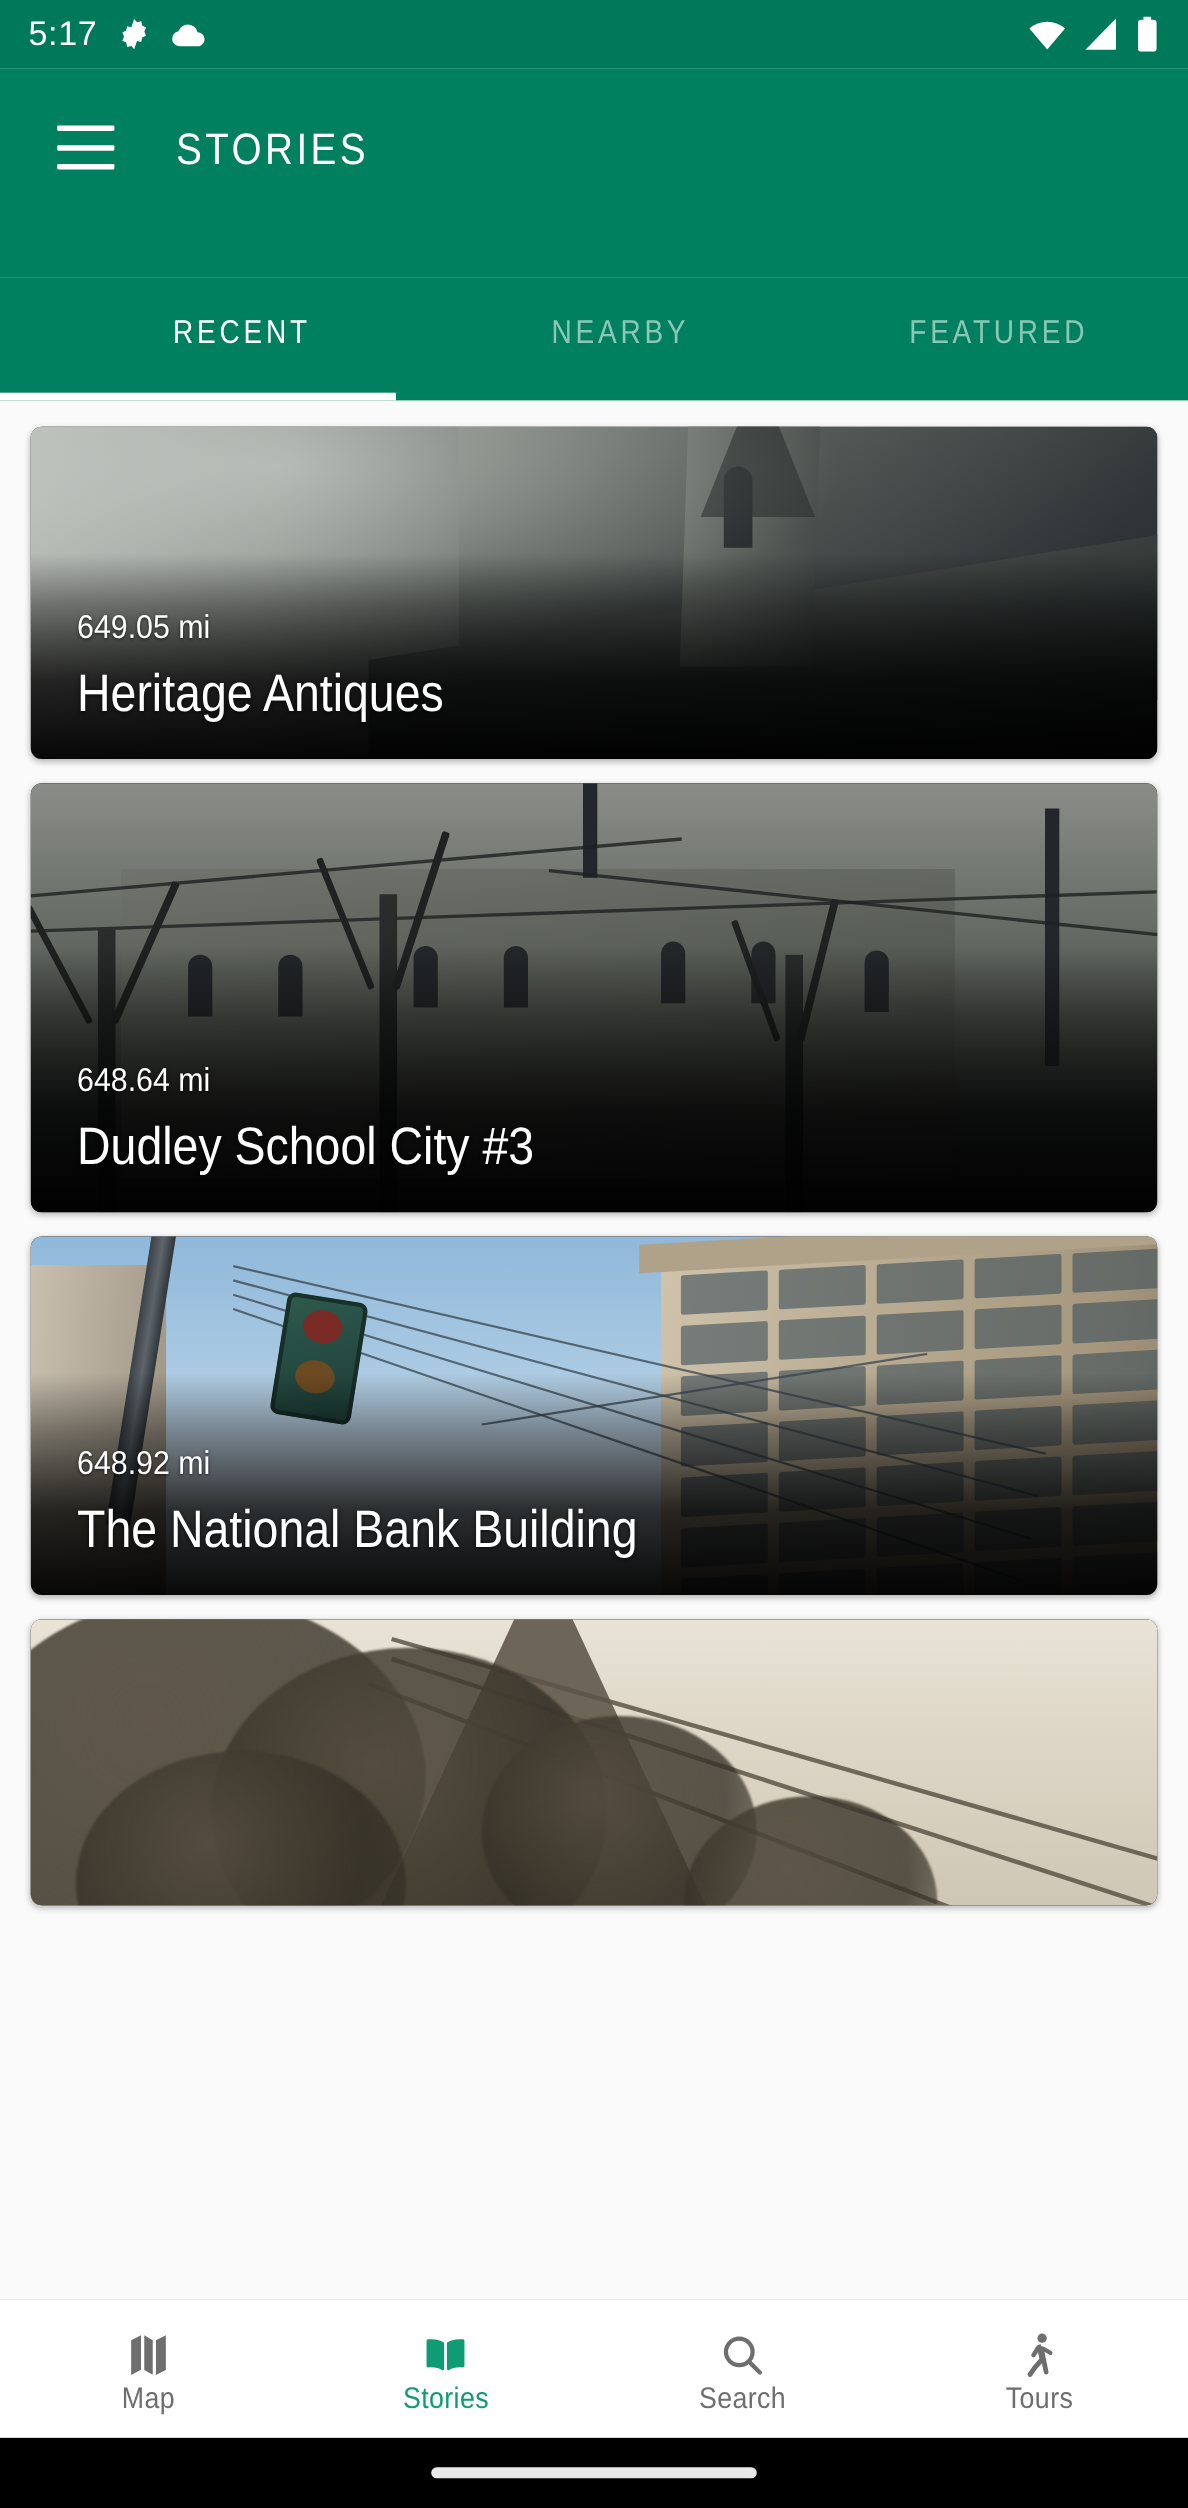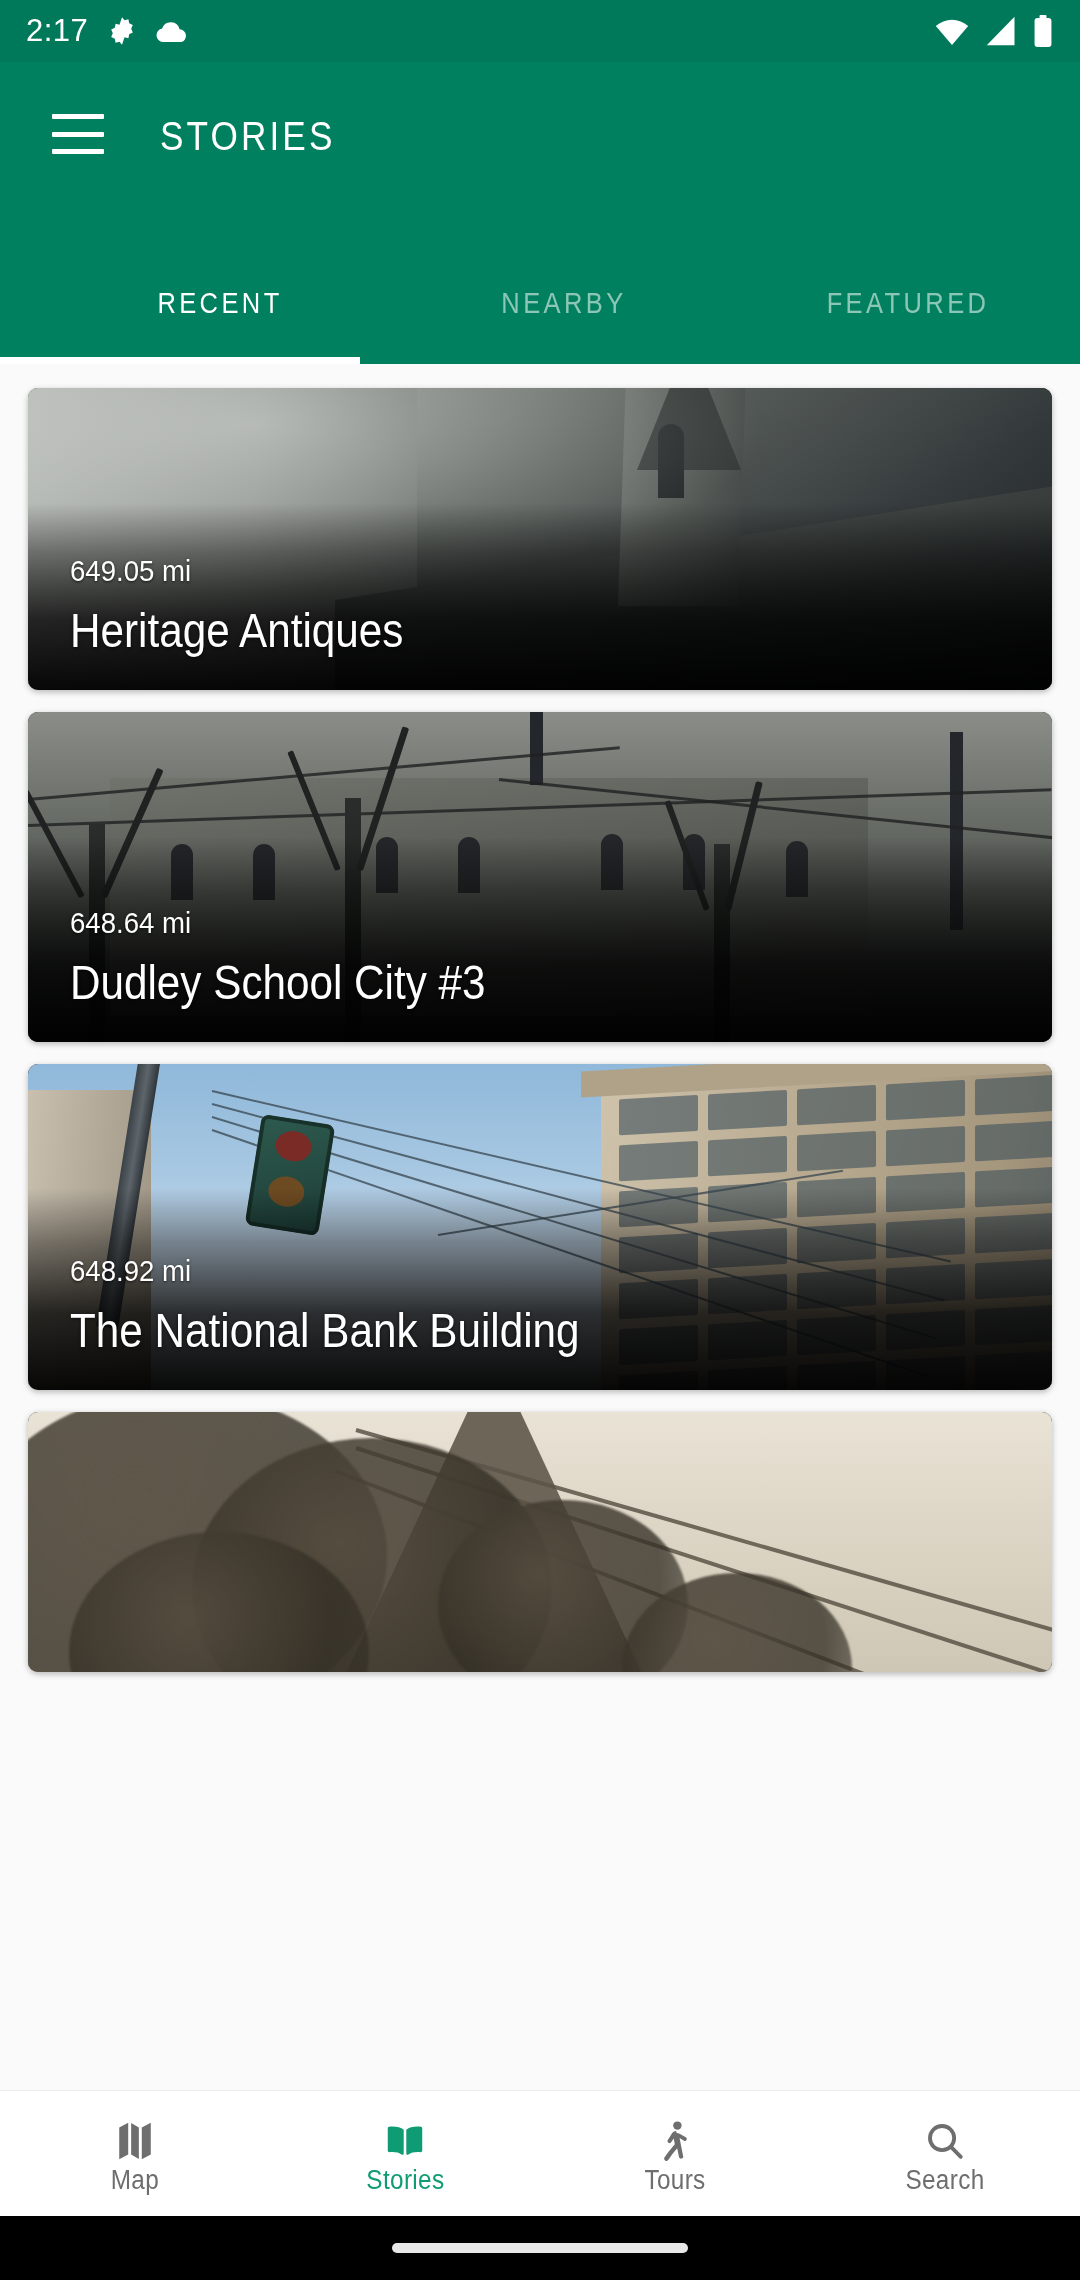--- a/index.html
+++ b/index.html
@@ -60,21 +60,21 @@
     flex:1 1 auto; background:#fafafa; position:relative;
     padding:24px 28px 0 28px; overflow:hidden;
   }
   .card {
     position:relative; width:1024px; height:auto; border-radius:10px;
     overflow:hidden; margin-bottom:22px;
     box-shadow:0 2px 6px rgba(0,0,0,0.28);
     background:#111; cursor:pointer;
   }
   .card-h1 { height:302px; }
-  .card-h2 { height:330px; }
+  .card-h2 { height:390px; }
   .card-h3 { height:326px; }
   .card-h4 { height:260px; }
 
   .card-photo { position:absolute; inset:0; }
   .card-scrim {
     position:absolute; left:0; right:0; bottom:0; height:62%;
     background:linear-gradient(to bottom, rgba(0,0,0,0) 0%, rgba(0,0,0,0.38) 26%, rgba(0,0,0,0.80) 62%, rgba(0,0,0,0.96) 100%);
   }
   .card-text { position:absolute; left:42px; bottom:34px; right:40px; }
   .card-dist {
@@ -223,21 +223,21 @@
   }
   .gesture-pill { width:296px; height:10px; border-radius:5px; background:#e8e8e8; }
 </style>
 </head>
 <body>
 
 <div class="screen">
 
   <div class="status-bar">
     <div class="sb-left">
-      <span class="sb-clock">2:17</span>
+      <span class="sb-clock">5:17</span>
       <span class="ic">
         <svg width="32" height="32" viewBox="0 0 24 24" fill="#ffffff">
           <path d="M12 8.2a3.8 3.8 0 100 7.6 3.8 3.8 0 000-7.6zm0 5.8a2 2 0 110-4 2 2 0 010 4z"></path>
           <path d="M12 1.6l1.9 2.3 2.9-.7.6 3 2.7 1.3-1.2 2.8 1.2 2.8-2.7 1.3-.6 3-2.9-.7L12 22.4l-1.9-2.3-2.9.7-.6-3-2.7-1.3 1.2-2.8-1.2-2.8 2.7-1.3.6-3 2.9.7L12 1.6z"></path>
         </svg>
       </span>
       <span class="ic">
         <svg width="32" height="26" viewBox="0 0 26 20" fill="#ffffff">
           <path d="M20.5 19H5.6A5.6 5.6 0 015 7.9 7.4 7.4 0 0119.2 8.6 5.3 5.3 0 0120.5 19z"></path>
         </svg>
@@ -428,37 +428,37 @@
         <svg width="44" height="44" viewBox="0 0 24 24" fill="#0f9b74">
           <path d="M11.3 5.9C9.6 4.5 6.9 3.9 3.3 4.2a.8.8 0 00-.7.8v12.3c0 .5.4.8.9.8 3-.2 5.3.2 6.6 1.3.4.3 1.2.1 1.2-.5V5.9zM12.7 5.9c1.7-1.4 4.4-2 8-1.7a.8.8 0 01.7.8v12.3c0 .5-.4.8-.9.8-3-.2-5.3.2-6.6 1.3-.4.3-1.2.1-1.2-.5V5.9z"></path>
         </svg>
       </span>
       <span class="nav-label">Stories</span>
     </div>
 
 
     <div class="nav-item">
       <span class="nav-icon">
+        <svg width="44" height="44" viewBox="0 0 24 24" fill="none" stroke="#6e6e6e" stroke-width="2.1" stroke-linecap="round">
+          <circle cx="10.4" cy="10.4" r="6.6"></circle>
+          <line x1="15.4" y1="15.4" x2="20.6" y2="20.6"></line>
+        </svg>
+      </span>
+      <span class="nav-label">Search</span>
+    </div>
+
+    <div class="nav-item">
+      <span class="nav-icon">
         <svg width="44" height="44" viewBox="0 0 24 24" fill="#6e6e6e">
           <circle cx="13.3" cy="3.6" r="2.3"></circle>
           <path d="M12.6 6.6c-1 0-1.8.5-2.3 1.3L8 11.6a1.1 1.1 0 001.8 1.2l1.5-2.2.6 3.2-3.3 3.9-2.3 3.2a1.2 1.2 0 002 1.4l2.4-3.4 2.5-2.9 1 4.9a1.2 1.2 0 002.3-.5l-1.3-6.4-.7-3.6 2.4 1.4a1 1 0 001-1.8l-3.4-2c-.5-.3-1-.4-1.6-.4z"></path>
         </svg>
       </span>
       <span class="nav-label">Tours</span>
     </div>
 
-    <div class="nav-item">
-      <span class="nav-icon">
-        <svg width="44" height="44" viewBox="0 0 24 24" fill="none" stroke="#6e6e6e" stroke-width="2.1" stroke-linecap="round">
-          <circle cx="10.4" cy="10.4" r="6.6"></circle>
-          <line x1="15.4" y1="15.4" x2="20.6" y2="20.6"></line>
-        </svg>
-      </span>
-      <span class="nav-label">Search</span>
-    </div>
-
   </div>
 
   <div class="gesture-bar">
     <div class="gesture-pill"></div>
   </div>
 
 </div>
 
 </body></html>

